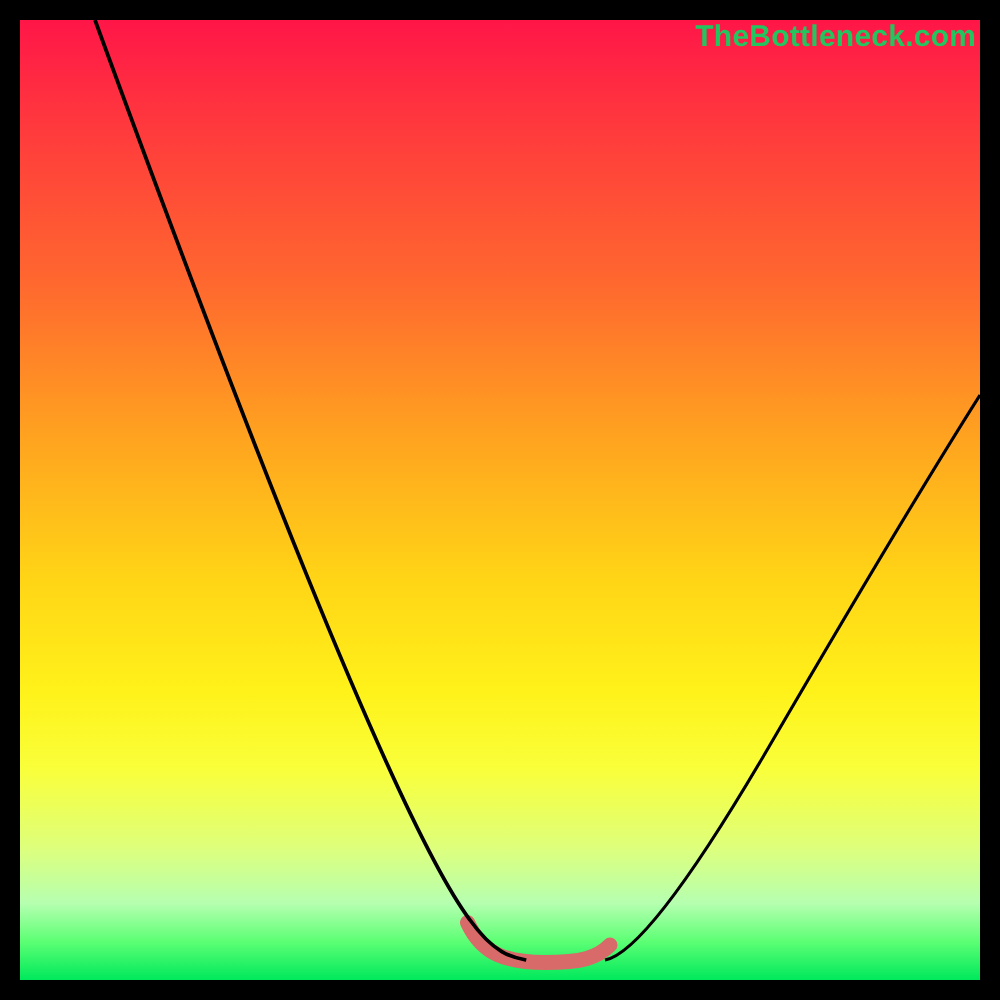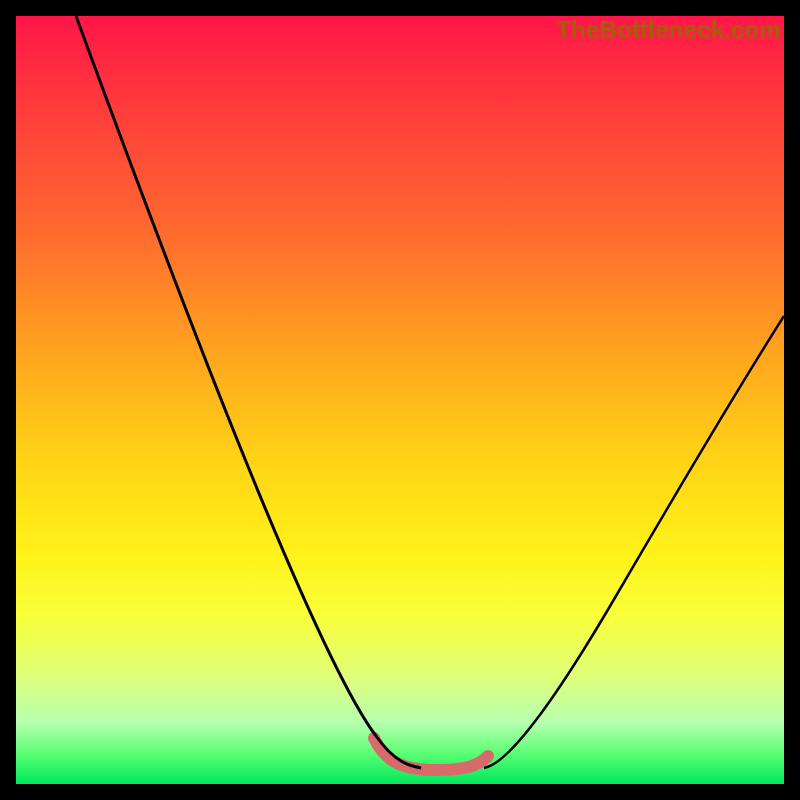--- a/index.html
+++ b/index.html
@@ -39,21 +39,21 @@
       #00e85c 100%
     );
   }
   .watermark {
     position: absolute;
     top: 0;
     right: 3px;
     font-family: Arial, Helvetica, sans-serif;
     font-size: 24px;
     font-weight: 600;
-    color: #a16207;
+    color: #22c55e;
     letter-spacing: 0.2px;
     user-select: none;
   }
   svg {
     position: absolute;
     left: 0;
     top: 0;
   }
 </style>
 </head>

